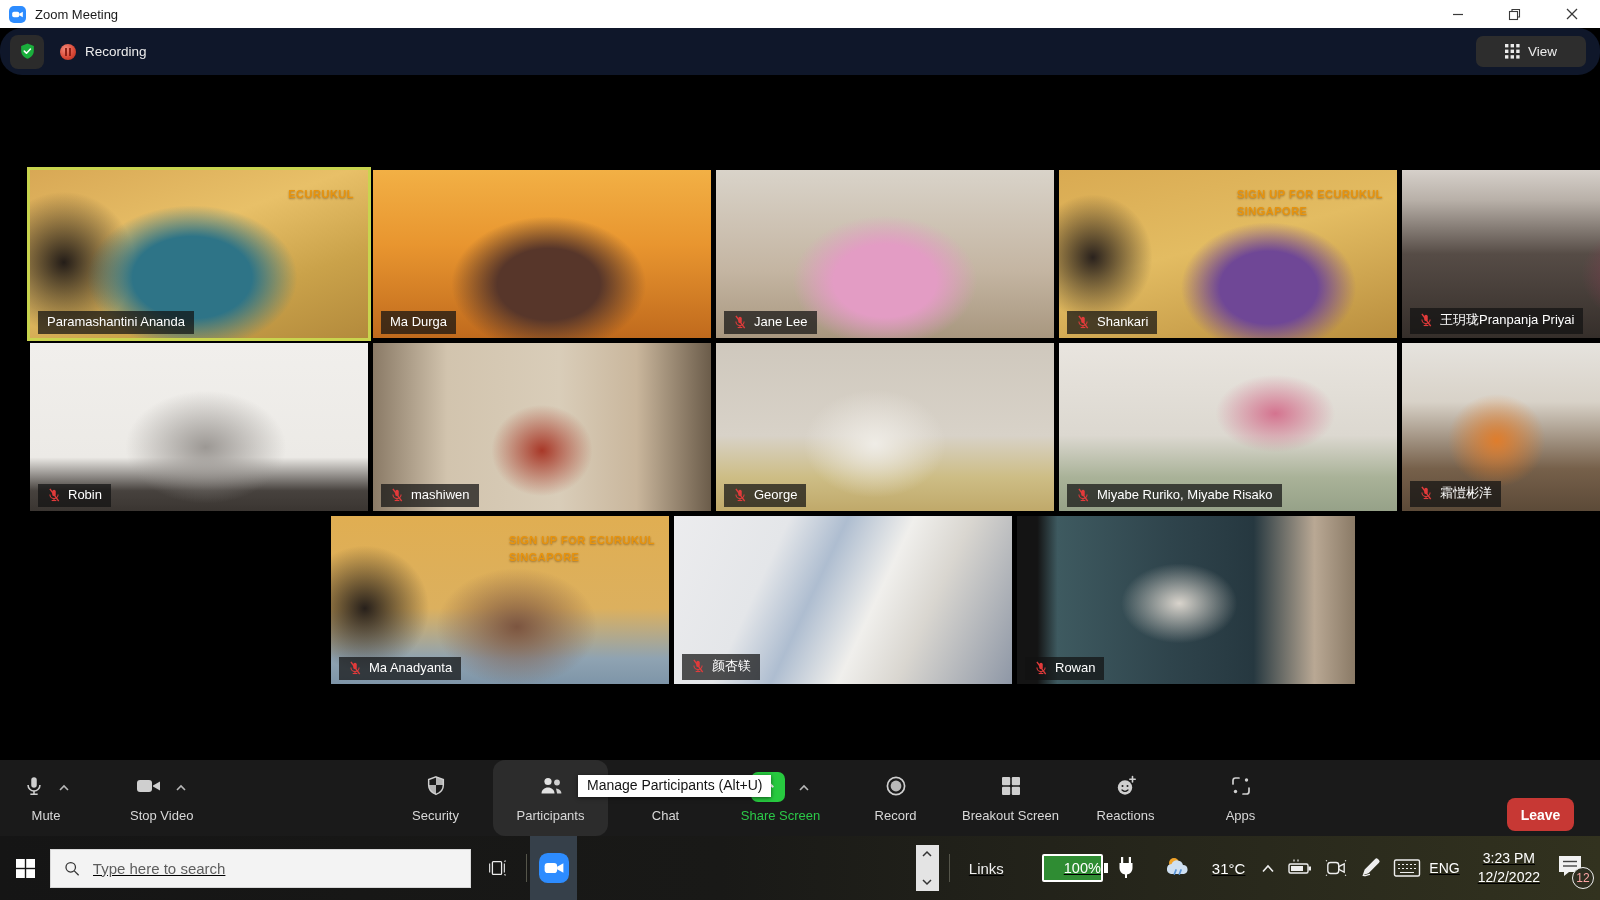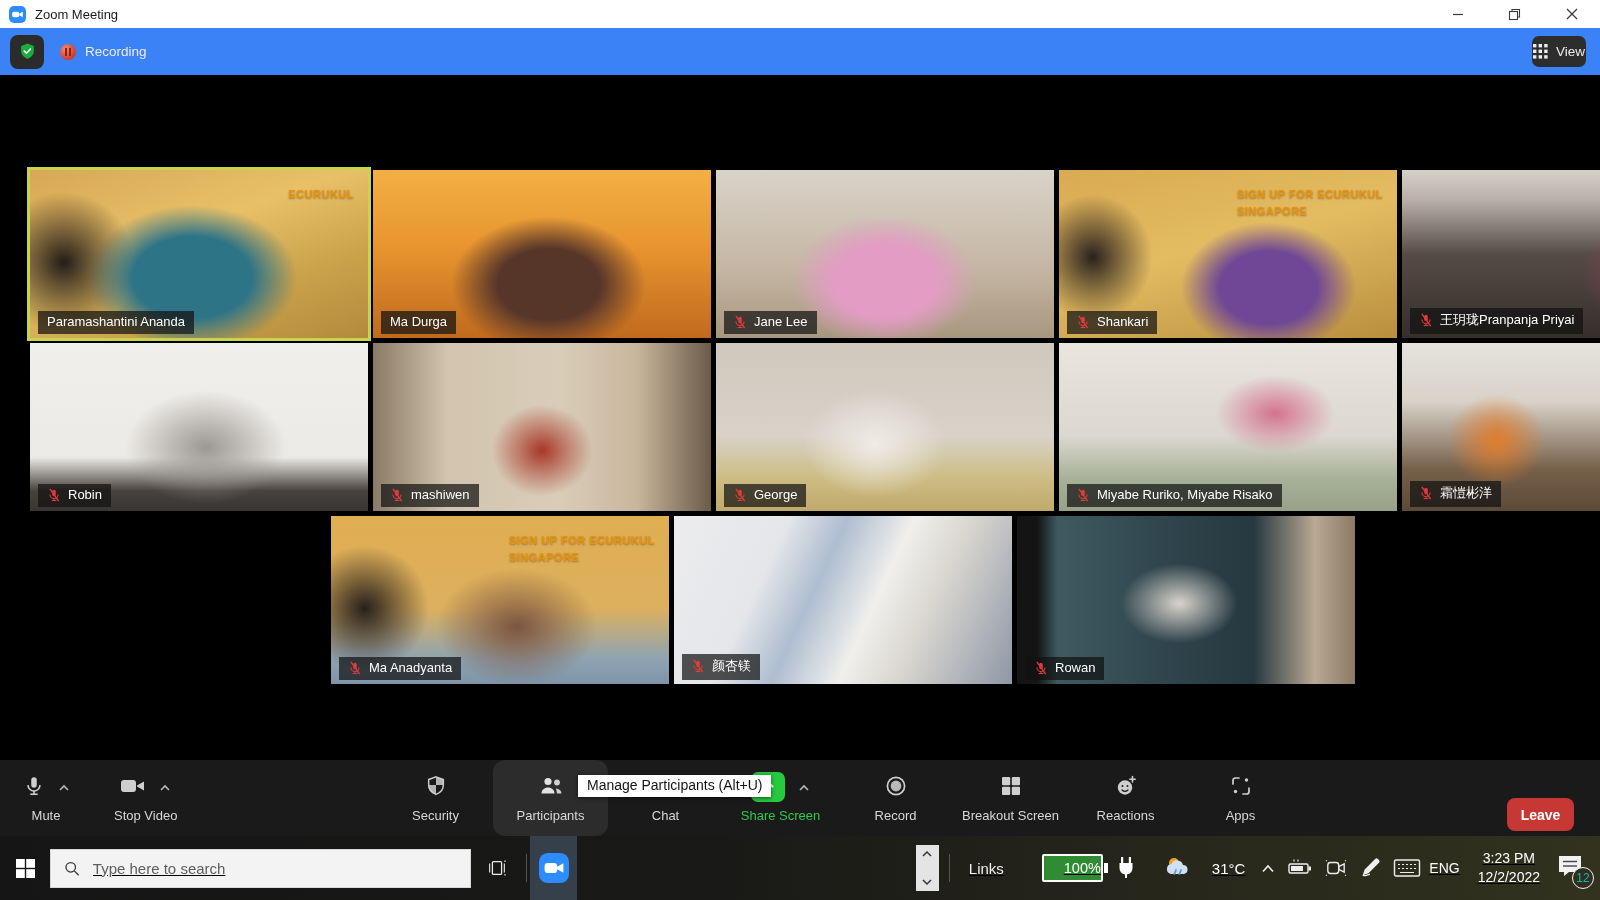--- a/index.html
+++ b/index.html
@@ -7,50 +7,50 @@
               background:#000; font-family:"Liberation Sans", sans-serif; }
 
   
   .titlebar { height:28px; background:#fff; display:flex; align-items:center; position:relative; }
   .app-logo { width:17px; height:17px; margin-left:9px; }
   .tb-title { font-size:13px; color:#1a1a1a; margin-left:9px;text-align:center; }
   .win-controls { position:absolute; right:0; top:0; height:100%; display:flex; }
   .win-btn { width:57px; height:100%; display:flex; align-items:center; justify-content:center; }
 
   
-  .meeting-header { height:47px; background:#3b82f6; display:flex; align-items:center; position:relative; }
+  .meeting-header { height:47px; background:#0f172a; display:flex; align-items:center; position:relative;border-radius:22px; }
   .shield-badge { width:34px; height:34px; background:#2b2b2b; border-radius:8px;
                   display:flex; align-items:center; justify-content:center; margin-left:10px; }
   .recording { display:flex; align-items:center; gap:9px; margin-left:16px; }
   .rec-dot { width:16px; height:16px; border-radius:50%;
              background:radial-gradient(circle at 35% 32%, #f28a7a, #da4a38 55%, #b02a1a); position:relative; }
   .rec-dot::after { content:""; position:absolute; left:5px; top:4px; width:2px; height:8px;
                     background:#8f2015; box-shadow:4px 0 0 #8f2015; }
   .rec-label { color:#ececec; font-size:13.5px; }
   .view-btn { position:absolute; right:14px; top:8px; height:31px; background:#2d2d2d; border-radius:7px;
-              display:flex; align-items:center; gap:8px; padding:0 1px; color:#ececec; font-size:13.5px; }
+              display:flex; align-items:center; gap:8px; padding:0 29px; color:#ececec; font-size:13.5px; }
 
   
   .video-area { position:relative; height:685px; background:#000; }
   .tile-row { position:absolute; display:flex; gap:5px; left:30px; }
   .row-0 { top:95px; } .row-1 { top:268px; } .row-2 { top:441px; left:331px; }
   .tile { width:338px; height:168px; position:relative; background:#0f172a; overflow:hidden; flex:none;padding-left:34px; }
   .tile.active { outline:3px solid #c9d44e; z-index:2; }
   .tile-video { position:absolute; inset:0; }
   .tile-overlay-text { position:absolute; top:16px; right:14px; color:#e8930c; font-weight:bold;
                        font-size:11px; white-space:pre-line; letter-spacing:.5px; line-height:1.5;
                        text-shadow:0 1px 2px rgba(60,30,0,.45); }
   .tile-label { position:absolute; left:8px; bottom:4px; display:flex; align-items:center; gap:7px;
                 background:rgba(18,18,18,.72); padding:3px 9px 5px; font-size:13px; color:#fff; max-width:94%; }
   .muted-mic { width:14px; height:14px; flex:none; }
   .pname { white-space:nowrap; }
 
   
   .toolbar { height:76px; background:#1a1a1a; position:relative; }
-  .tb-left { position:absolute; left:14px; top:0; height:100%; display:flex; gap:30px; }
+  .tb-left { position:absolute; left:14px; top:0; height:100%; display:flex; gap:46px; }
   .tb-center { position:absolute; left:378px; top:0; height:100%; display:flex; }
   .tb-btn { min-width:80px; width:115px; height:100%; display:flex; flex-direction:column; align-items:center;
             justify-content:center; gap:7px; color:#d8d8d8; font-size:13px; cursor:default; }
   .tb-left .tb-btn { width:auto; min-width:64px; padding:0 6px; }
   .tb-btn .icon-row { display:flex; align-items:center; gap:13px; height:28px; }
   .tb-btn.highlight { background:#2c2c2c; border-radius:12px; }
   .tb-btn.accent { color:#2bc948; }
   .share-chip { width:34px; height:30px; background:#27c93f; border-radius:7px;
                 display:flex; align-items:center; justify-content:center; }
   .tb-label { white-space:nowrap; }
@@ -82,21 +82,21 @@
   .battery-ind::after { content:""; position:absolute; right:-7px; top:7px; width:4px; height:10px; background:#fff; }
   .plug { margin-left:14px; }
   .weather { display:flex; align-items:center; gap:20px; margin-left:30px; }
   .temp { color:#fff; font-size:15px; }
   .tray { display:flex; align-items:center; gap:12px; margin-left:16px; }
   .tray .tray-ic { display:flex; align-items:center; justify-content:center; }
   .lang { color:#fff; font-size:14px; margin:0 8px; }
   .clock { color:#fff; font-size:14px; text-align:center; line-height:1.35; margin:0 10px; }
   .notif { position:relative; margin:0 16px 0 6px; }
   .badge { position:absolute; right:-10px; bottom:-7px; width:22px; height:22px; border-radius:50%;
-           background:#2e2e20; border:1px solid #efefef; color:#14b8a6; font-size:12px;
+           background:#2e2e20; border:1px solid #efefef; color:#fca5a5; font-size:12px;
            display:flex; align-items:center; justify-content:center;margin-left:32px; }
 </style>
 </head>
 <body>
 
 <div class="titlebar">
   <svg class="app-logo" viewBox="0 0 24 24">
     <rect width="24" height="24" rx="7" fill="#2d8cff"></rect>
     <rect x="4.5" y="8" width="10" height="8" rx="2.5" fill="#fff"></rect>
     <path d="M14.5 11l5-2.8v7.6l-5-2.8z" fill="#fff"></path>

